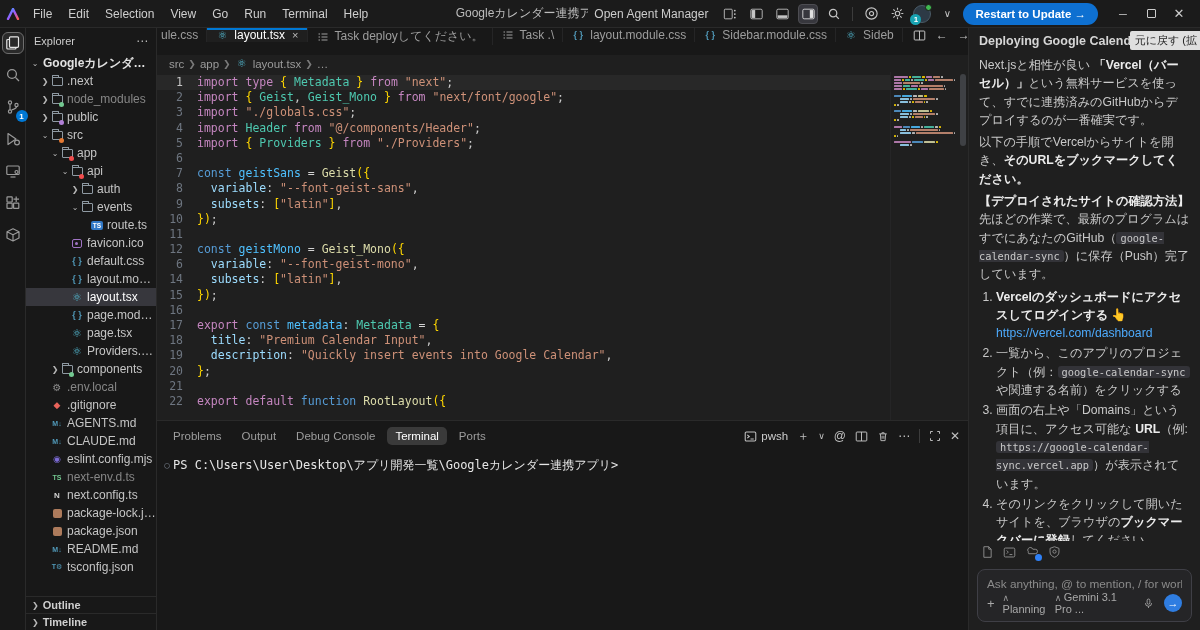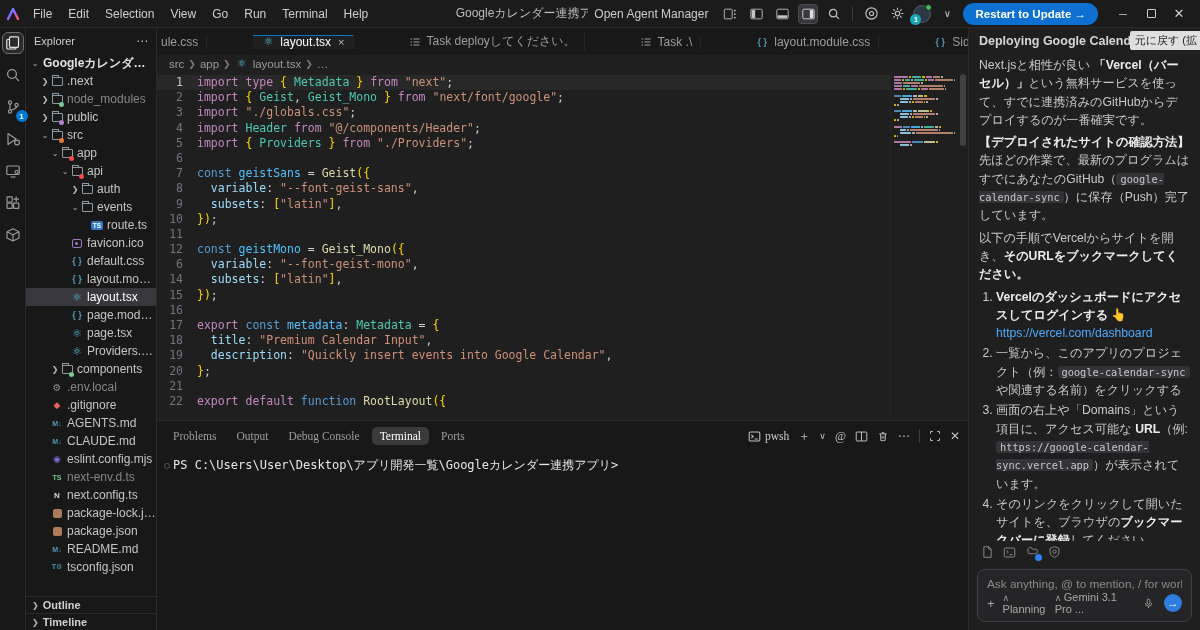--- a/index.html
+++ b/index.html
@@ -55,21 +55,21 @@
   .trow.root .lbl { font-weight:bold; color:#e2e2e2; }
   .fico { width:14px; height:13px; flex:0 0 14px; display:flex; align-items:center; justify-content:center; position:relative; font-size:9px; }
   .folder-shape { width:11px; height:9px; border:1px solid #8f9aa3; border-radius:1px; position:relative; }
   .folder-shape::before { content:""; position:absolute; top:-3px; left:-1px; width:5px; height:2px; border:1px solid #8f9aa3; border-bottom:none; border-radius:1px 1px 0 0; }
   .fdot { position:absolute; right:0; bottom:-1px; width:5px; height:5px; border-radius:50%; }
   .sb-section { height:17px; border-top:1px solid #2a2a2a; display:flex; align-items:center; padding:0 6px; gap:4px; color:#cfcfcf; font-weight:bold; font-size:11px; flex:0 0 17px; }
   .sb-section .arrow { font-size:8px; color:#b8b8b8; font-weight:normal; }
 
   
   .editor-col { flex:1; min-width:0; display:flex; flex-direction:column; background:#1f1f1f; }
-  .tabbar { height:27px; flex:0 0 27px; background:#181818; display:flex; align-items:center;gap:46px; }
+  .tabbar { height:27px; flex:0 0 27px; background:#181818; display:flex; align-items:flex-start; }
   .tab { display:flex; align-items:center; gap:5px; padding:0 8px; border-right:1px solid #252526; color:#9d9d9d;
     font-size:12px; position:relative; white-space:nowrap; cursor:pointer; }
   .tab.active { background:#1f1f1f; color:#ffffff; }
   .tab.active::before { content:""; position:absolute; top:0; left:0; right:0; height:1.5px; background:#0078d4; }
   .tab .close { font-size:11px; color:#bbb; margin-left:2px; }
   .tab-actions { margin-left:auto; display:flex; align-items:center; gap:10px; padding:0 10px; color:#c5c5c5; }
   .breadcrumb { height:17px; flex:0 0 17px; display:flex; align-items:center; gap:4px; padding-left:12px; font-size:11.5px; color:#9b9b9b; background:#1f1f1f; }
   .breadcrumb .sep { font-size:9px; color:#7a7a7a; }
 
   .code-wrap { flex:1; min-height:0; display:flex; position:relative; }
@@ -80,21 +80,21 @@
   .cline.cur .gut { color:#c6c6c6; }
   .guide { display:inline-block; width:2ch; border-left:1px solid #3a3a3a; }
   .minimap { width:68px; flex:0 0 68px; padding:4px 3px; background:#1f1f1f; border-left:1px solid #252526; }
   .mm-line { height:2px; margin-bottom:1.1px; display:flex; gap:1px; }
   .mm-seg { height:2px; border-radius:0.5px; opacity:0.85; }
   .vscroll { width:10px; flex:0 0 10px; background:#1f1f1f; position:relative; }
   .vscroll .thumb { position:absolute; top:2px; left:2px; width:6px; height:72px; background:#3f4145; border-radius:3px; }
 
   
   .terminal { height:210px; flex:0 0 210px; background:#181818; border-top:1px solid #2a2a2a; display:flex; flex-direction:column; }
-  .term-head { height:30px; flex:0 0 30px; display:flex; align-items:center; padding:0 8px;font-family:Liberation Serif, serif; }
+  .term-head { height:30px; flex:0 0 30px; display:flex; align-items:center; padding:0 8px; }
   .term-tabs { display:flex; gap:4px; }
   .term-tab { padding:3px 8px; font-size:11.5px; color:#9d9d9d; border-radius:5px; cursor:pointer; }
   .term-tab.active { background:#3a3a3a; color:#ffffff; }
   .term-actions { margin-left:auto; display:flex; align-items:center; gap:9px; color:#c0c0c0; font-size:12px; }
   .term-actions .pwsh { display:flex; align-items:center; gap:4px; font-size:11.5px; color:#cccccc; }
   .term-sep { width:1px; height:14px; background:#3c3c3c; }
   .term-body { flex:1; font-family:"DejaVu Sans Mono","Liberation Mono",monospace; font-size:12px; color:#e6e6e6; padding:6px 4px; display:flex; }
   .term-gutter { width:12px; flex:0 0 12px; color:#6e7681; font-size:9px; padding-top:3px; text-align:center; }
 
   
@@ -770,22 +770,22 @@
     </div>
 
     <div class="agent-panel">
       <div class="ap-tooltip">元に戻す (拡</div>
       <div class="ap-head">
         <span class="ap-title">Deploying Google Calendar App</span>
         <span class="ap-plus">＋</span>
       </div>
       <div class="ap-body" id="apbody">
           <div class="pp"><span>Next.jsと相性が良い </span><b>「Vercel（バーセル）」</b><span>という無料サービスを使って、すでに連携済みのGitHubからデプロイするのが一番確実です。</span></div>
+          <div class="pp"><span>以下の手順でVercelからサイトを開き、</span><b>そのURLをブックマークしてください。</b></div>
           <div class="pp"><b>【デプロイされたサイトの確認方法】</b><span> 先ほどの作業で、最新のプログラムはすでにあなたのGitHub（</span><span class="chip">google-calendar-sync</span><span>）に保存（Push）完了しています。</span></div>
-          <div class="pp"><span>以下の手順でVercelからサイトを開き、</span><b>そのURLをブックマークしてください。</b></div>
           <ol>
             <li><b>Vercelのダッシュボードにアクセスしてログインする 👆</b><div><a class="link" href="#">https://vercel.com/dashboard</a></div></li>
             <li><span>一覧から、このアプリのプロジェクト（例：</span><span class="chip">google-calendar-sync</span><span> や関連する名前）をクリックする</span></li>
             <li><span>画面の右上や「Domains」という項目に、アクセス可能な </span><b>URL</b><span>（例: </span><span class="chip">https://google-calendar-sync.vercel.app</span><span>）が表示されています。</span></li>
             <li><span>そのリンクをクリックして開いたサイトを、ブラウザの</span><b>ブックマークバーに登録</b><span>してください。</span></li>
           </ol>
         </div>
       <div class="ap-icons">
         <span class="ic">
           <svg width="13" height="14" viewBox="0 0 16 16" fill="none" stroke="#8a8a8a" stroke-width="1.2">

